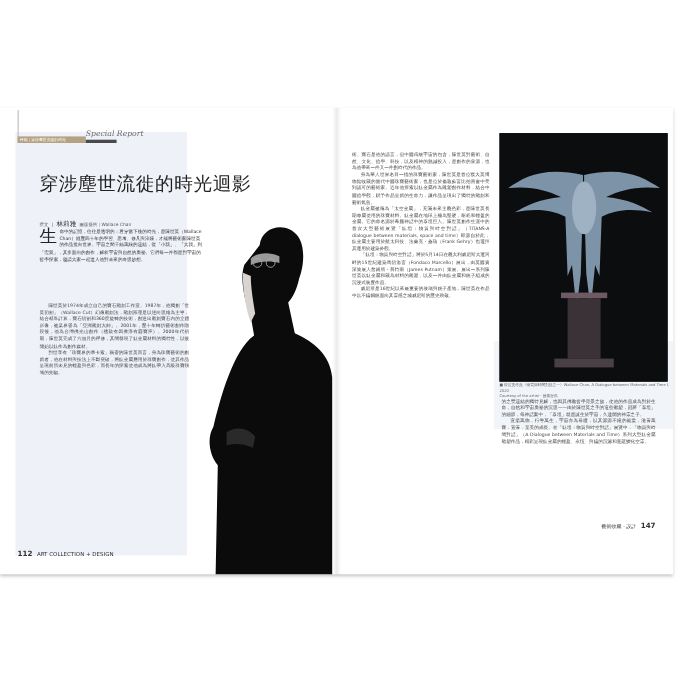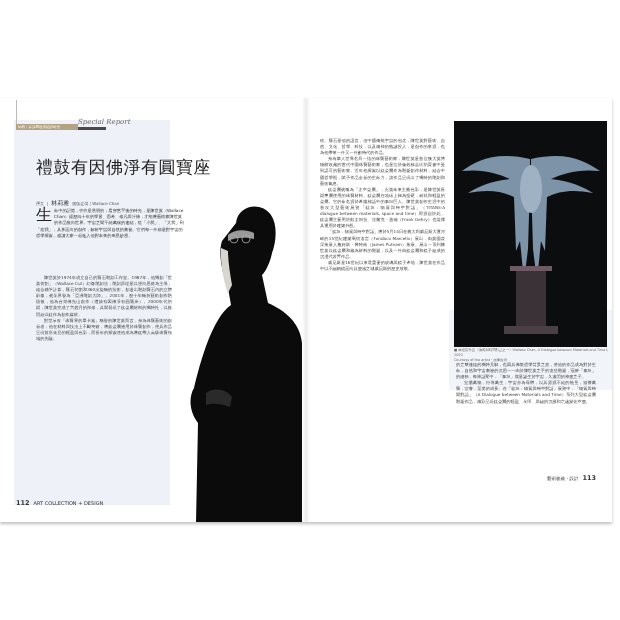--- a/index.html
+++ b/index.html
@@ -37,21 +37,21 @@
 <body>
 
 <div class="spread">
   <div class="page-left">
     <div class="tint-left"></div>
     <div class="vline"></div>
     <div class="section-tag">特稿｜穿涉塵世流徙的時光</div>
     <div class="special-report">Special Report</div>
     <div class="sr-bar"></div>
 
-    <div class="title">禮鼓有因佛淨有圓寶座</div>
+    <div class="title">穿涉塵世流徙的時光迴影</div>
     <div class="byline">
       <span>撰文</span>
       <span>|</span>
       <span class="author">林莉雅</span>
       <span>圖版提供｜Wallace Chan</span>
     </div>
 
     <div class="lede">
       <span class="dropcap">生</span>
       <span>命中的記憶，往往是透明的；看穿當下後的時光，是陳世英（Wallace Chan）經歷四十年的學習、思考、修凡與淬煉，才能將藝術家陳世英的作品推向世界。宇宙之間千絲萬縷的連結，從「小我」、「大我」到「宏我」，其多面向的創作，解析宇宙與自然的奧祕。它們每一件都是對宇宙的哲學探索，邀請大家一起進入他對未來的奇思妙想。</span>
@@ -103,17 +103,17 @@
       <span>Courtesy of the artist・圖像提供</span>
     </div>
 
     <div class="body-col right-col2">
       <p class="p" style="text-indent:0">的之雙連結的獨特見解，也因其佛教哲學背景之故，使他的作品成為對於生命，自然和宇宙奧祕的沉思——由於陳世英之手的這些雕塑，冠羅「泰坦」的細節，每神話案中，「泰坦」就是誕生於宇宙，久遠開的神靈之子。</p>
       <p class="p">宣揚萬物，行導萬生，宇宙亦為母體，以其源源不絕的能量，滋養萬寶，宣養，至美的成長。在「鈦坦：物質與時空對話」展覽中，「物質與時間對話」（A Dialogue between Materials and Time）系列大型鈦金屬雕塑作品，精彩呈現鈦金屬的輕盈、永恆、與鏽的沉澱和意蘊變化空靈。</p>
     </div>
 
     <div class="folio-right">
       <span>藝術收藏・設計</span>
-      <span class="num">113</span>
+      <span class="num">147</span>
     </div>
   </div>
   <div class="gutter"></div>
 </div>
 
 </body></html>

